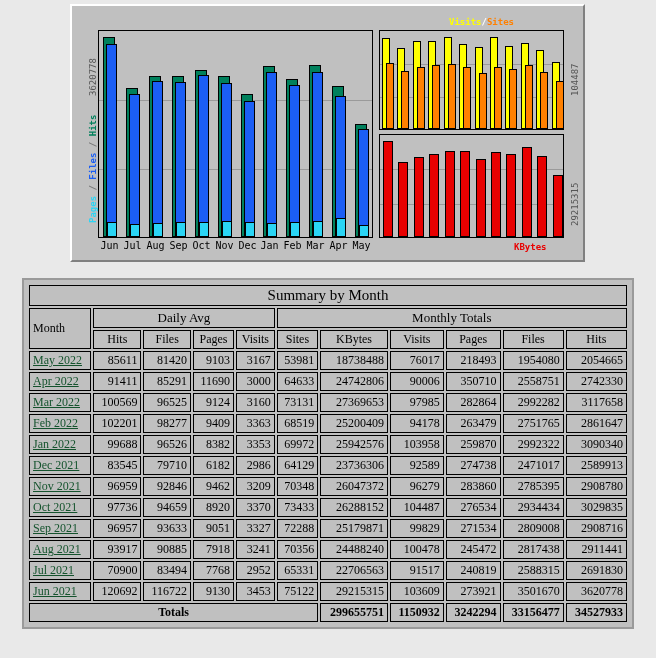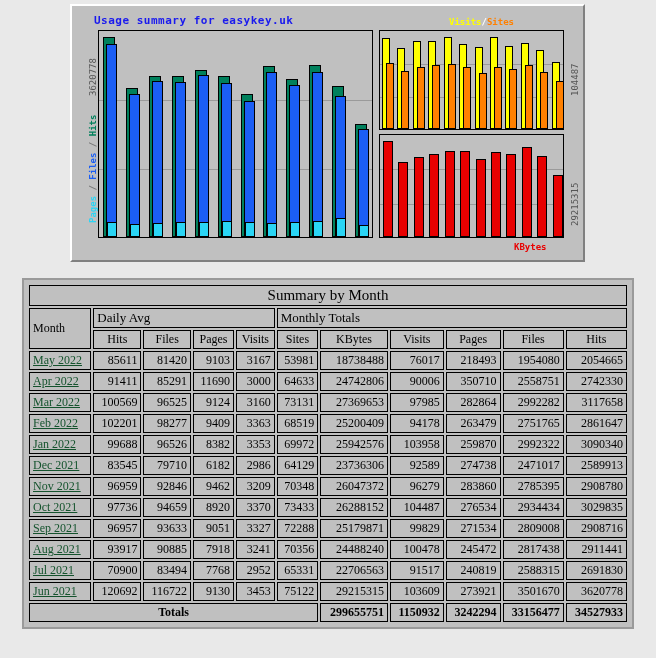--- a/index.html
+++ b/index.html
@@ -83,21 +83,21 @@
     background:#c0c0c0;
     border:1px solid #000;
     padding:1px 3px;
     font-weight:normal;
     color:#000;
   }
   td.title{
     text-align:center;font-weight:bold;font-size:15px;
     padding:4px 0 5px 0;
   }
-  td.grp{text-align:left;font-weight:bold;font-size:13px;padding:2px 0 3px 0;}
+  td.grp{text-align:center;font-weight:bold;font-size:13px;padding:2px 0 3px 0;}
   th.ch{
     text-align:center;font-weight:bold;font-size:12px;
     padding:2px 0 3px 0;color:#000;
   }
   th.c-hits  {background:#00805c;}
   th.c-files {background:#1b5ef5;}
   th.c-pages {background:#2ad5f5;}
   th.c-visits{background:#ffff00;}
   th.c-sites {background:#ff8000;}
   th.c-kb    {background:#ff0000;}
@@ -106,21 +106,20 @@
   td.num{text-align:right;padding-right:3px;white-space:nowrap;}
   td.totlabel{text-align:center;font-weight:bold;padding-left:4px;}
   tr.tot td{font-weight:bold;}
 </style>
 </head>
 <body>
 
 <div id="chart-wrap">
   <div id="chart-inner">
 
-    <div class="ctitle">Usage summary for easykey.uk</div>
 
     <div class="vtxt" style="left:14px;top:88px;">3620778</div>
 
     <div class="vtxt bold" style="left:14px;top:215px;"><span style="color:#2ad5f5">Pages</span><span style="color:#777"> / </span><span style="color:#1b5ef5">Files</span><span style="color:#777"> / </span><span style="color:#00805c">Hits</span></div>
 
     <div class="vtxt" style="left:496px;top:88px;">104487</div>
     <div class="vtxt" style="left:496px;top:218px;">29215315</div>
 
     <div class="legend" style="left:375px;top:9px;"><span class="lg-visits">Visits</span><span class="lg-slash">/</span><span class="lg-sites">Sites</span></div>
     <div class="legend lg-kb" style="left:440px;top:234px;">KBytes</div>
@@ -211,20 +210,34 @@
           <div class="bar b-kb" style="height: 86px; width: 10px; left: 80px;"></div>
           <div class="bar b-kb" style="height: 78px; width: 10px; left: 96px;"></div>
           <div class="bar b-kb" style="height: 85px; width: 10px; left: 111px;"></div>
           <div class="bar b-kb" style="height: 83px; width: 10px; left: 126px;"></div>
           <div class="bar b-kb" style="height: 90px; width: 10px; left: 142px;"></div>
           <div class="bar b-kb" style="height: 81px; width: 10px; left: 157px;"></div>
           <div class="bar b-kb" style="height: 62px; width: 10px; left: 173px;"></div>
         </div>
     </div>
 
+    <div class="xlabels" id="xlabels" style="left:24px;top:232px;width:275px;height:14px;">
+        <span style="left: 0px; width: 23px;">Jun</span>
+        <span style="left: 23px; width: 23px;">Jul</span>
+        <span style="left: 46px; width: 23px;">Aug</span>
+        <span style="left: 69px; width: 23px;">Sep</span>
+        <span style="left: 92px; width: 23px;">Oct</span>
+        <span style="left: 115px; width: 23px;">Nov</span>
+        <span style="left: 138px; width: 23px;">Dec</span>
+        <span style="left: 160px; width: 23px;">Jan</span>
+        <span style="left: 183px; width: 23px;">Feb</span>
+        <span style="left: 206px; width: 23px;">Mar</span>
+        <span style="left: 229px; width: 23px;">Apr</span>
+        <span style="left: 252px; width: 23px;">May</span>
+      </div>
 
   </div>
 </div>
 
 <div id="tbl-outer">
   <table class="sum">
     <tbody>
         <tr>
       <td class="title" colspan="11">Summary by Month</td>
     </tr>

